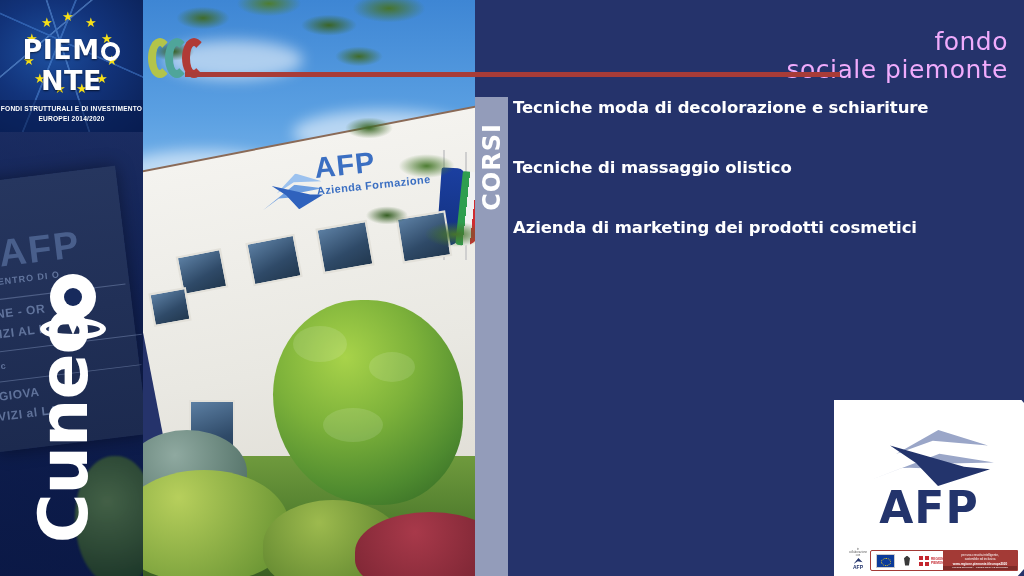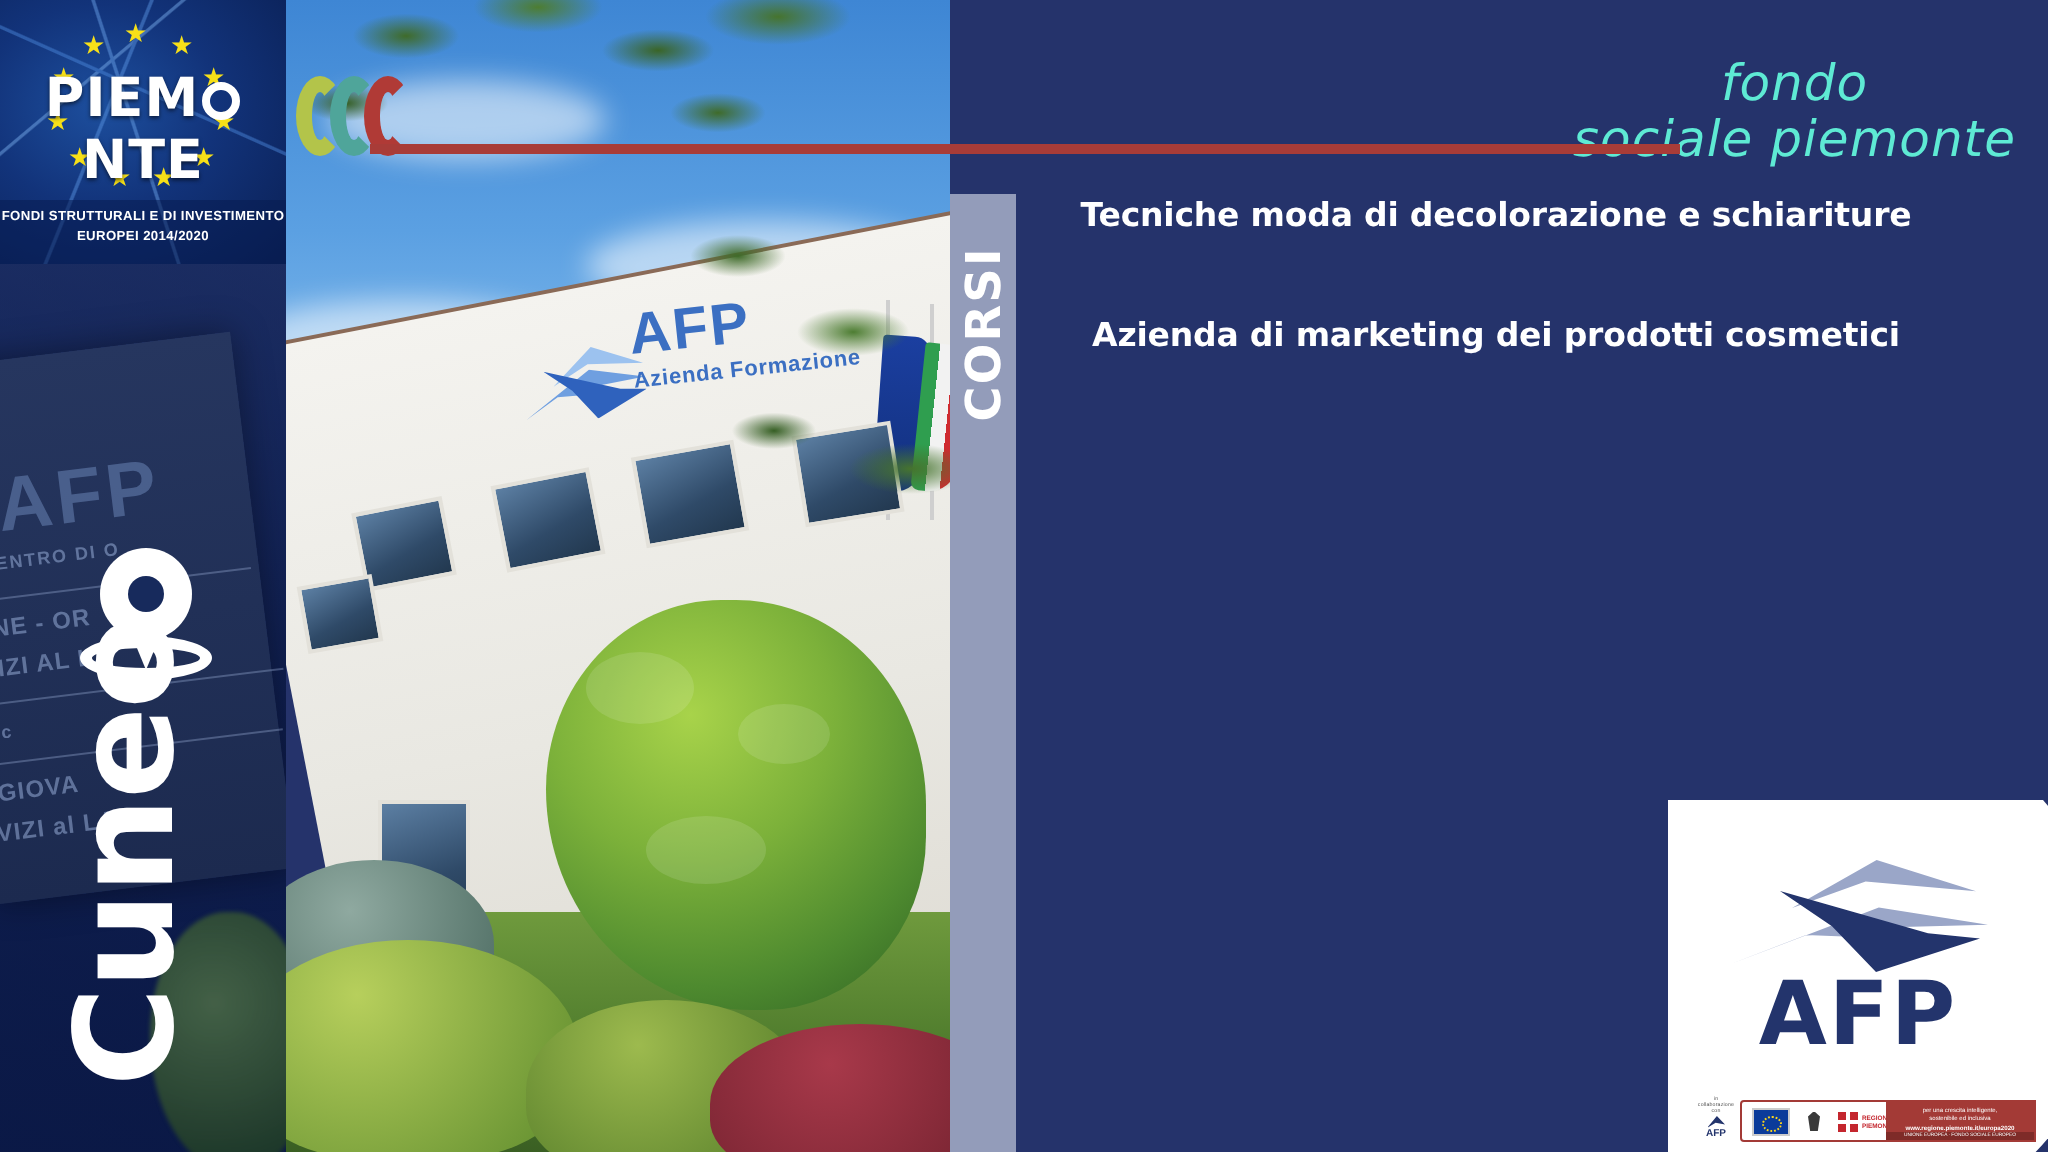--- a/index.html
+++ b/index.html
@@ -114,34 +114,34 @@
   
   .ctc{position:absolute;left:148px;top:38px;height:40px;z-index:6;}
   .ctc-c{position:absolute;top:0;width:24px;height:40px;border-radius:50%;
     border-style:solid;border-width:8px;background:transparent;box-sizing:border-box;}
   .ctc-c.c1{left:0;border-color:#b3c44a;border-right-color:transparent;}
   .ctc-c.c2{left:17px;border-color:#4fa59a;border-right-color:transparent;}
   .ctc-c.c3{left:34px;border-color:#b03a36;border-right-color:transparent;}
 
   
   .red-rule{position:absolute;left:185px;top:72px;width:655px;height:5px;background:#a83c38;z-index:7;}
-  .fondo{position:absolute;right:16px;top:28px;text-align:center;z-index:7;
-    color:#5eead4;font-size:25px;line-height:28px;letter-spacing:.5px;
-    font-family:"DejaVu Sans",sans-serif;font-style:italic;}
+  .fondo{position:absolute;right:16px;top:28px;text-align:right;z-index:7;
+    color:#f0abfc;font-size:25px;line-height:28px;letter-spacing:.5px;
+    font-family:"DejaVu Sans",sans-serif;}
 
   
   .corsi-band{position:absolute;left:475px;top:97px;width:33px;height:479px;background:#939cba;z-index:5;}
   .corsi-text{position:absolute;left:-47px;top:56px;width:128px;
     transform:rotate(-90deg);transform-origin:center center;
     color:#fff;font-size:24px;font-weight:bold;letter-spacing:1px;text-align:center;
     font-family:"DejaVu Sans",sans-serif;}
 
   
   .right-panel{position:absolute;left:475px;top:0;width:549px;height:576px;background:#25336b;}
-  .courses{position:absolute;left:38px;top:98px;width:470px;text-align:center;}
+  .courses{position:absolute;left:38px;top:98px;width:470px;}
   .course{color:#fff;font-size:16.5px;font-weight:bold;line-height:20px;margin-bottom:40px;
     font-family:"DejaVu Sans",sans-serif;letter-spacing:-.1px;}
 
   
   .corner{position:absolute;right:0;bottom:0;width:190px;height:176px;overflow:hidden;z-index:8;}
   .corner-white{position:absolute;right:-30px;bottom:-40px;width:260px;height:260px;
     border-radius:50%;background:#fff;}
   .afp-logo{position:absolute;right:22px;bottom:46px;width:146px;height:104px;}
   .afp-logo .word{position:absolute;left:0;bottom:0;width:146px;text-align:center;
     color:#23346c;font-size:44px;font-weight:bold;letter-spacing:1px;line-height:1;
@@ -291,20 +291,21 @@
   </div>
 
   <div class="right-panel">
     <div class="fondo">
       <div>fondo</div>
       <div>sociale piemonte</div>
     </div>
 
     <div class="courses">
       <div class="course">Tecniche moda di decolorazione e schiariture</div>
+      <div class="course">Tecniche di massaggio olistico</div>
       <div class="course">Azienda di marketing dei prodotti cosmetici</div>
     </div>
   </div>
 
   <div class="corsi-band">
     <div class="corsi-text">CORSI</div>
   </div>
 
   <div class="ctc">
     <div class="ctc-c c1"></div>

